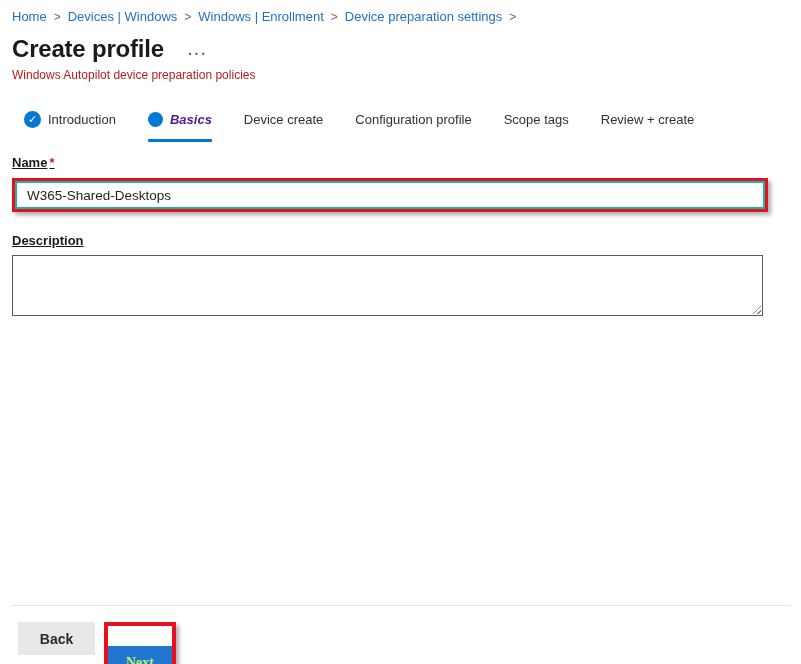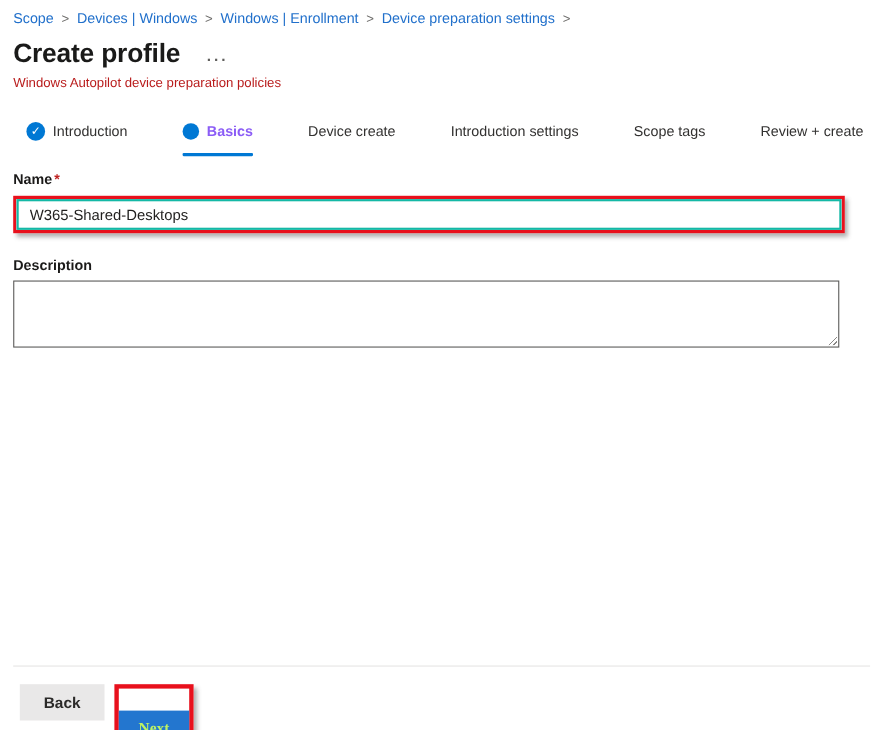--- a/index.html
+++ b/index.html
@@ -23,45 +23,45 @@
   .title-row { margin-top: 11px; display: flex; align-items: center; gap: 24px; }
   h1.title { margin: 0; font-size: 24px; font-weight: 700; color: #1a1a19; letter-spacing: -0.2px; }
   .more-btn {
     border: none; background: none; padding: 0; margin-top: 10px;
     color: #5f5e5c; font-size: 14px; font-weight: 700; letter-spacing: 2px; line-height: 1;
     cursor: pointer;
   }
   .subtitle { margin-top: 5px; font-size: 12px; color: #b91c1c; }
 
   
-  .tabs { display: flex; margin-top: 23px; margin-left: -4px; justify-content: space-between; }
+  .tabs { display: flex; margin-top: 23px; margin-left: -4px; }
   .tab {
     display: flex; align-items: center; gap: 7px;
     padding: 6px 16px 14px 16px;
     font-size: 13px; color: #323130; position: relative; cursor: pointer;
   }
   .tab.active::after {
     content: ""; position: absolute; left: 16px; right: 16px; bottom: 0;
     height: 3px; background: var(--accent-blue, #0078d4); border-radius: 1px;
   }
-  .tab.active .tab-label { font-weight: 700; color: #8b5cf6; }
+  .tab.active .tab-label { font-weight: 700; color: #4c1d95; font-style: italic; }
   .check-circle {
     width: 17px; height: 17px; border-radius: 50%;
     background: var(--accent-blue, #0078d4); color: #fff;
     display: inline-flex; align-items: center; justify-content: center;
     font-size: 11px; font-weight: 700; flex: 0 0 auto;
   }
   .check-circle::before { content: "✓"; }
   .dot {
     width: 15px; height: 15px; border-radius: 50%;
     background: var(--accent-blue, #0078d4); flex: 0 0 auto;
   }
 
   
-  .field-label { display: block; margin-top: 13px; font-size: 13px; font-weight: 700; color: #1b1a19; }
+  .field-label { display: block; margin-top: 13px; font-size: 13px; font-weight: 700; color: #1b1a19; text-decoration: underline; }
   .field-label .req { color: var(--required-red, #c02423); margin-left: 2px; }
   .field-label.desc-label { margin-top: 21px; }
 
   .annotation-box {
     border: 3px solid var(--annotation-red, #e8101c);
     box-shadow: 3px 3px 4px rgba(80,80,80,0.45);
   }
   .name-annotation { margin-top: 8px; width: 756px; background: #fff; }
   .text-input {
     display: block; width: 100%; height: 28px;
@@ -104,21 +104,21 @@
     font-family: Liberation Serif, serif;
     font-size: 14px; font-weight: 600; color: #bef264; margin-top: 20px;
   }
 </style>
 </head>
 <body>
 
 <div class="page">
 
   <nav class="breadcrumb">
-    <a>Scope</a><span class="sep">&gt;</span><a>Devices | Windows</a><span class="sep">&gt;</span><a>Windows | Enrollment</a><span class="sep">&gt;</span><a>Device preparation settings</a><span class="sep">&gt;</span>
+    <a>Home</a><span class="sep">&gt;</span><a>Devices | Windows</a><span class="sep">&gt;</span><a>Windows | Enrollment</a><span class="sep">&gt;</span><a>Device preparation settings</a><span class="sep">&gt;</span>
   </nav>
 
   <div class="title-row">
     <h1 class="title">Create profile</h1>
     <button class="more-btn">···</button>
   </div>
   <div class="subtitle">Windows Autopilot device preparation policies</div>
 
   <div class="tabs">
     <div class="tab">
@@ -126,21 +126,21 @@
       <span class="tab-label">Introduction</span>
     </div>
     <div class="tab active">
       <span class="dot"></span>
       <span class="tab-label">Basics</span>
     </div>
     <div class="tab">
       <span class="tab-label">Device create</span>
     </div>
     <div class="tab">
-      <span class="tab-label">Introduction settings</span>
+      <span class="tab-label">Configuration profile</span>
     </div>
     <div class="tab">
       <span class="tab-label">Scope tags</span>
     </div>
     <div class="tab">
       <span class="tab-label">Review + create</span>
     </div>
   </div>
 
   <label class="field-label">

